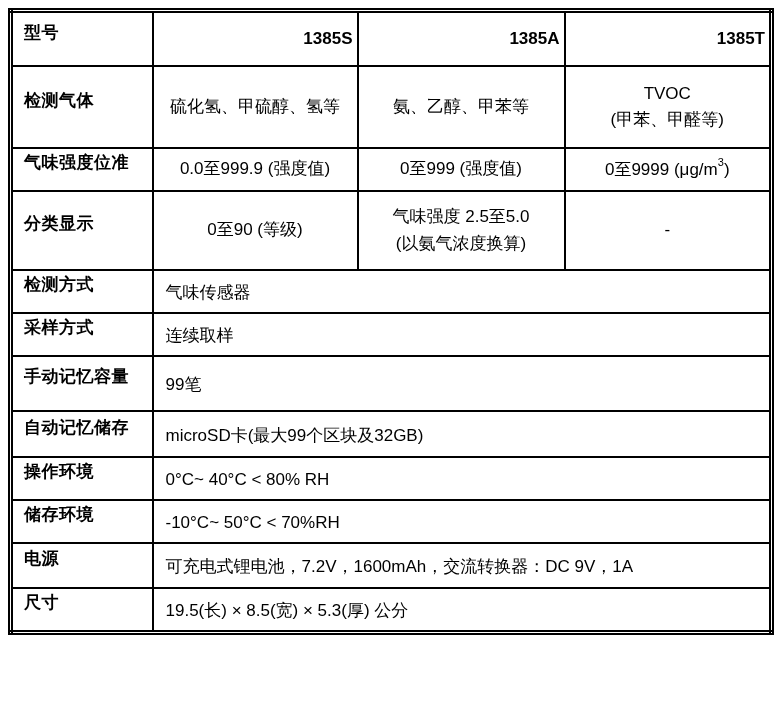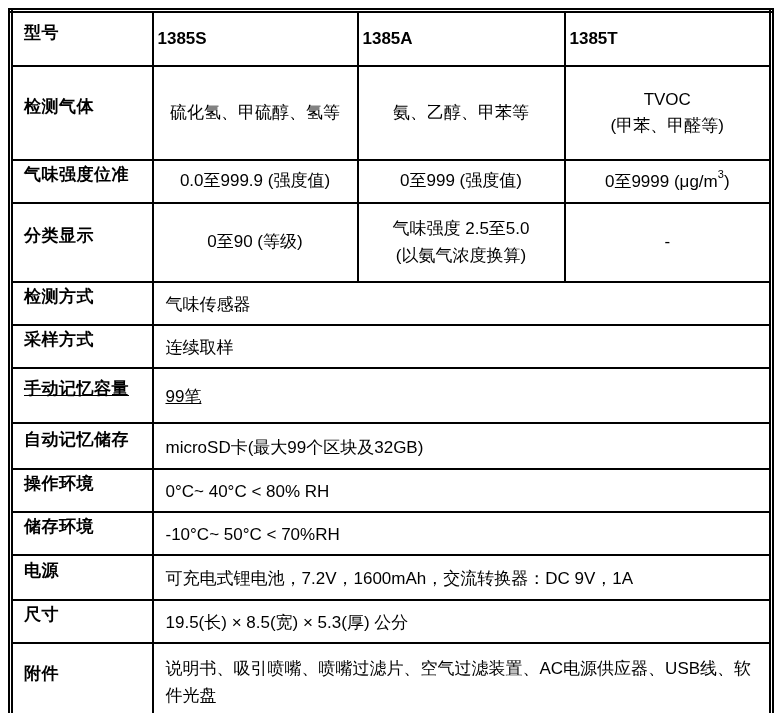--- a/index.html
+++ b/index.html
@@ -31,21 +31,21 @@
     overflow: hidden;
   }
   td.label-cell {
     font-weight: 700;
     text-align: left;
     padding: 2px 4px 16px 11px;
     letter-spacing: 0.5px;
   }
   td.model-cell {
     font-weight: 700;
-    text-align: left;
+    text-align: right;
     font-size: 18px;
     padding: 16px 4px;
   }
   td.center-cell {
     text-align: center;
     padding: 4px 6px;
     line-height: 1.55;
   }
   td.value-cell {
     text-align: left;
@@ -53,26 +53,26 @@
     line-height: 1.55;
   }
   .line { display: block; }
   sup.cube {
     font-size: 11px;
     vertical-align: super;
     position: relative;
     top: -2px;
   }
   tr.rh-header   { height: 47px; }
-  tr.rh-gas      { height: 94px; }
+  tr.rh-gas      { height: 82px; }
   tr.rh-odor     { height: 38px; }
   tr.rh-class    { height: 79px; }
   tr.rh-method   { height: 42px; }
   tr.rh-sample   { height: 37px; }
-  tr.rh-manual   { height: 55px; text-decoration: underline; }
+  tr.rh-manual   { height: 55px; }
   tr.rh-auto     { height: 46px; }
   tr.rh-operate  { height: 28px; margin-top: 18px; }
   tr.rh-store    { height: 38px; }
   tr.rh-power    { height: 45px; }
   tr.rh-size     { height: 42px; }
   tr.rh-weight   { height: 38px; }
   tr.rh-acc      { height: 77px; }
 </style>
 </head>
 <body>
@@ -160,19 +160,15 @@
       <td class="value-cell" colspan="3">-10°C~ 50°C &lt; 70%RH</td>
     </tr>
     <tr class="rh-power">
       <td class="label-cell">电源</td>
       <td class="value-cell" colspan="3">可充电式锂电池，7.2V，1600mAh，交流转换器：DC 9V，1A</td>
     </tr>
     <tr class="rh-size">
       <td class="label-cell">尺寸</td>
       <td class="value-cell" colspan="3">19.5(长) × 8.5(宽) × 5.3(厚) 公分</td>
     </tr>
-    <tr class="rh-acc">
-      <td class="label-cell">附件</td>
-      <td class="value-cell" colspan="3">说明书、吸引喷嘴、喷嘴过滤片、空气过滤装置、AC电源供应器、USB线、软件光盘</td>
-    </tr>
   </tbody>
     </table>
 </div>
 
 </body></html>

